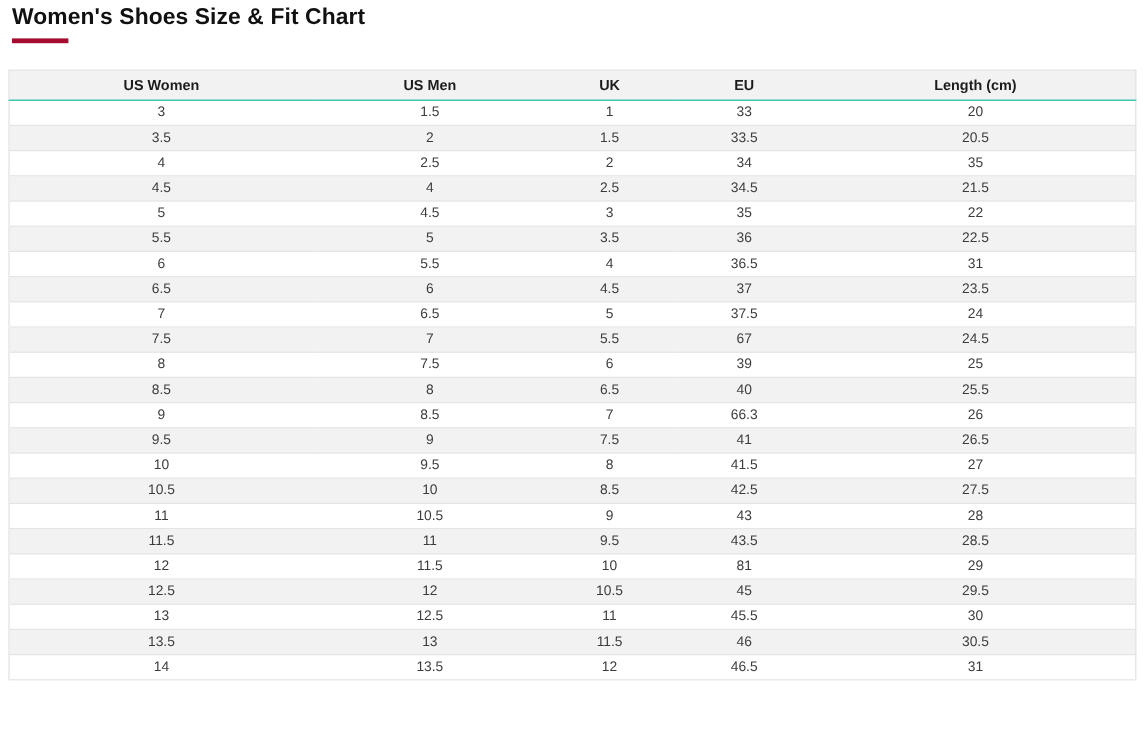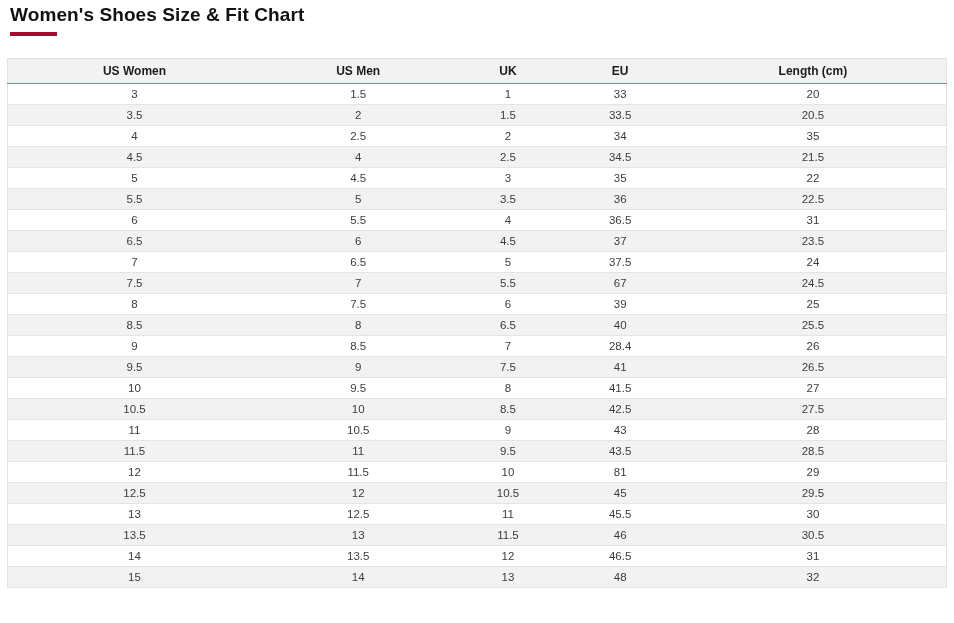--- a/index.html
+++ b/index.html
@@ -180,21 +180,21 @@
             <td>8.5</td>
             <td>8</td>
             <td>6.5</td>
             <td>40</td>
             <td>25.5</td>
           </tr>
           <tr>
             <td>9</td>
             <td>8.5</td>
             <td>7</td>
-            <td>28.4</td>
+            <td>66.3</td>
             <td>26</td>
           </tr>
           <tr>
             <td>9.5</td>
             <td>9</td>
             <td>7.5</td>
             <td>41</td>
             <td>26.5</td>
           </tr>
           <tr>
@@ -252,24 +252,17 @@
             <td>11.5</td>
             <td>46</td>
             <td>30.5</td>
           </tr>
           <tr>
             <td>14</td>
             <td>13.5</td>
             <td>12</td>
             <td>46.5</td>
             <td>31</td>
-          </tr>
-          <tr>
-            <td>15</td>
-            <td>14</td>
-            <td>13</td>
-            <td>48</td>
-            <td>32</td>
           </tr>
         </tbody>
     </table>
   </div>
 </div>
 
 </body></html>

